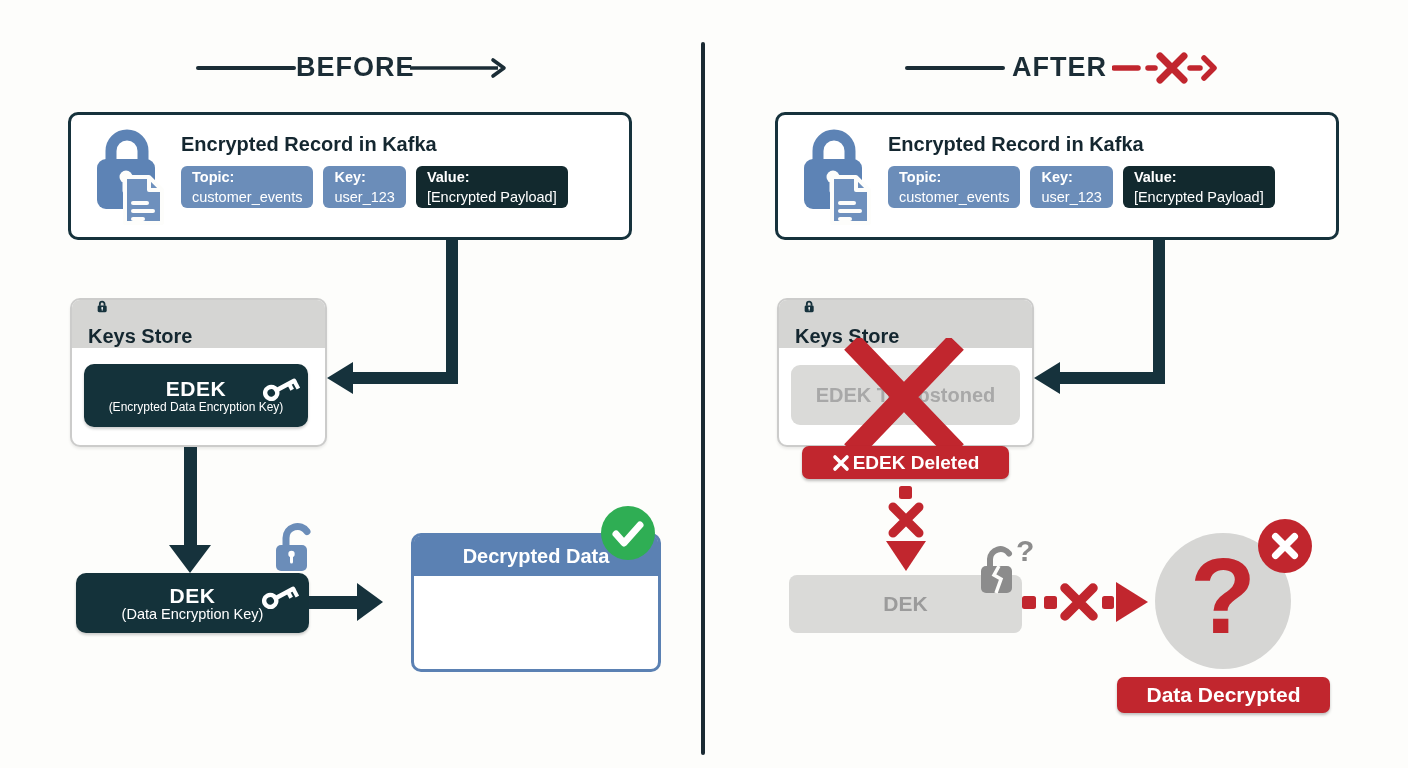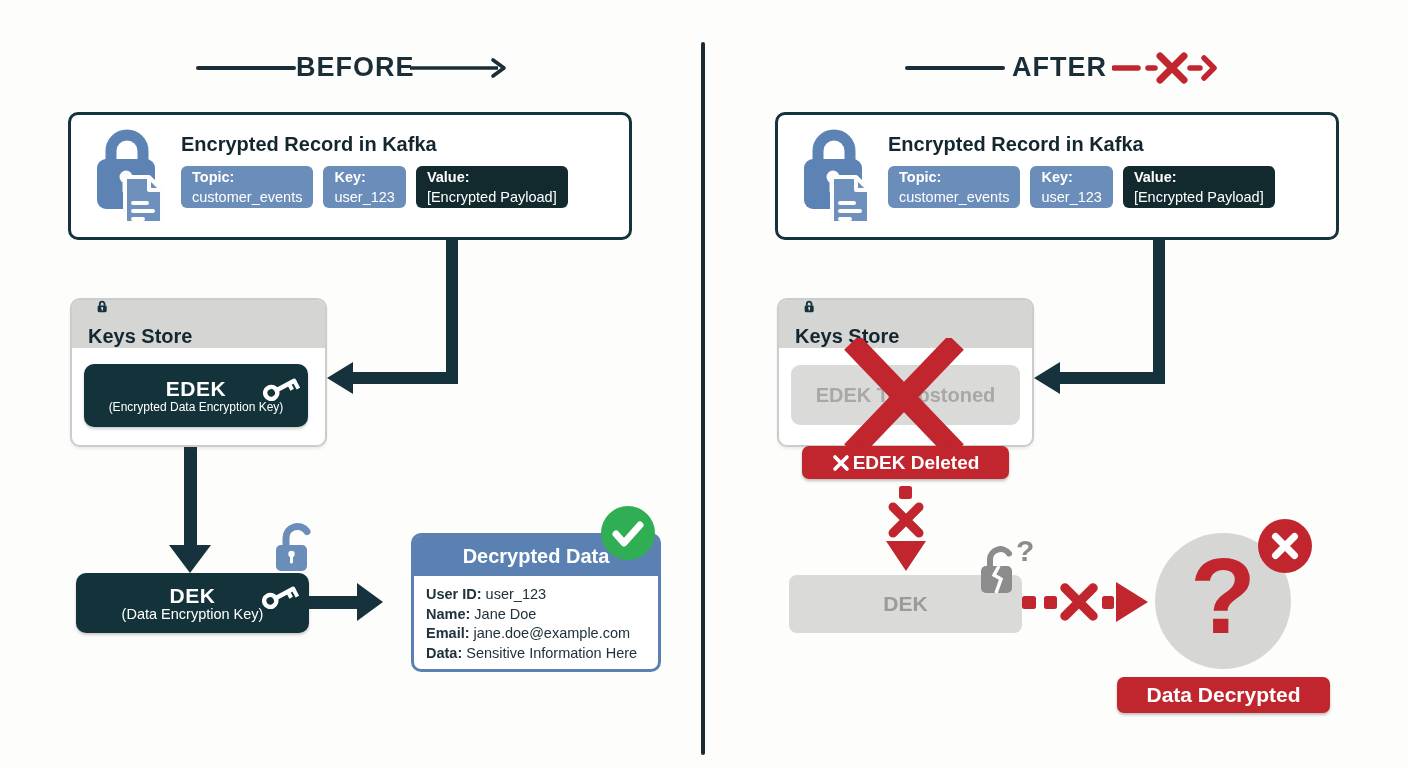--- a/index.html
+++ b/index.html
@@ -168,26 +168,20 @@
         <rect x="33" y="17" width="4" height="9" fill="#fff"></rect>
       </g>
     </svg>
   </div>
 
   <div class="bar" style="left:309px;top:596px;width:50px;height:13px;"></div>
   <div class="tri tri-right" style="left:357px;top:583px;"></div>
 
   <div class="dec-box" style="left:382px;top:533px;margin-left:29px;">
     <div class="dec-header">Decrypted Data</div>
-    <div class="dec-body">
-      <div class="drow"><span class="b">User ID:</span><span>user_123</span></div>
-      <div class="drow"><span class="b">Name:</span><span>Jane Doe</span></div>
-      <div class="drow"><span class="b">Email:</span><span>jane.doe@example.com</span></div>
-      <div class="drow"><span class="b">Data:</span><span>Sensitive Information Here</span></div>
-    </div>
   </div>
   <svg class="abs" style="left:599px;top:504px;" width="58" height="58" viewBox="0 0 58 58">
     <circle cx="29" cy="29" r="27" fill="#2fae54"></circle>
     <path d="M17 30 L25 39 L41 21" fill="none" stroke="#fff" stroke-width="7" stroke-linecap="round" stroke-linejoin="round"></path>
   </svg>
 
   <div class="kafka-box" style="left:775px;top:112px;">
     <svg class="abs" style="left:18px;top:10px;" width="78" height="104" viewBox="0 0 78 104">
       <path d="M22 38 V26 a16 16 0 0 1 32 0 V38" fill="none" stroke="#5d83b5" stroke-width="11"></path>
       <rect x="8" y="34" width="58" height="50" rx="9" fill="#5d83b5"></rect>

